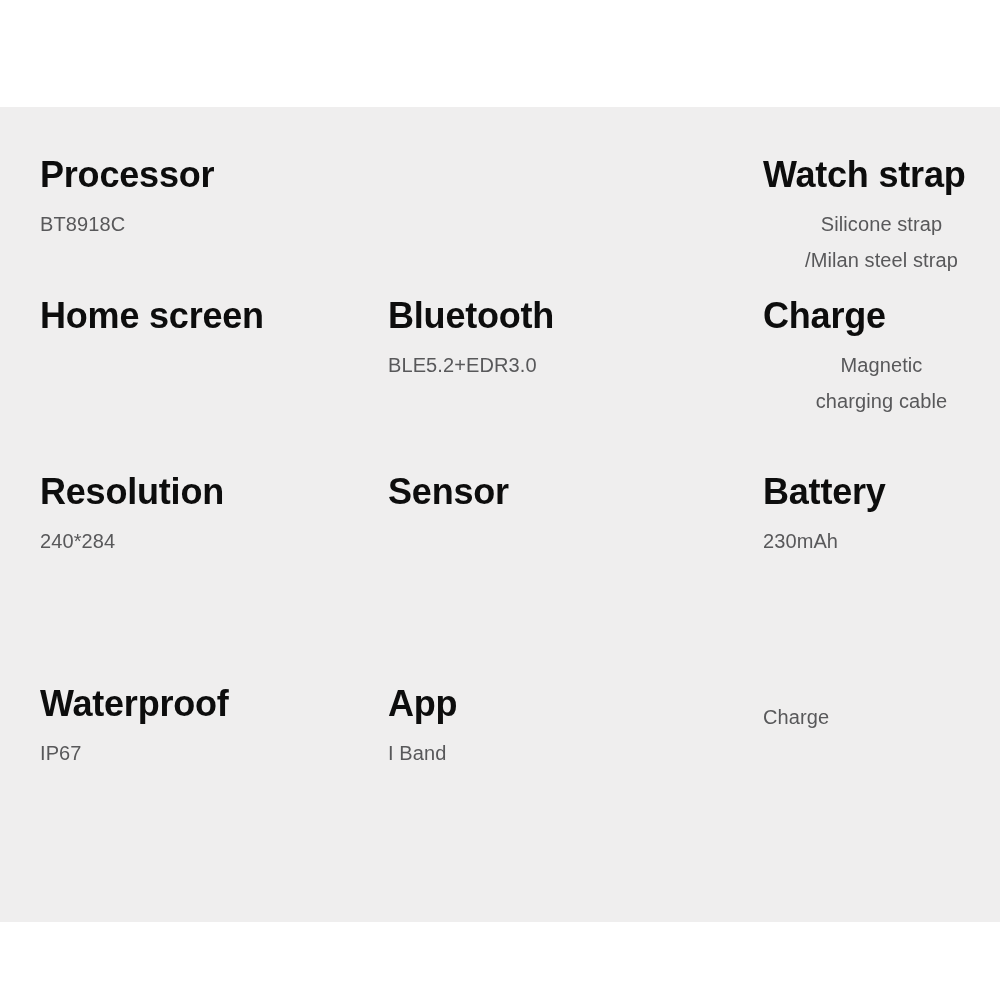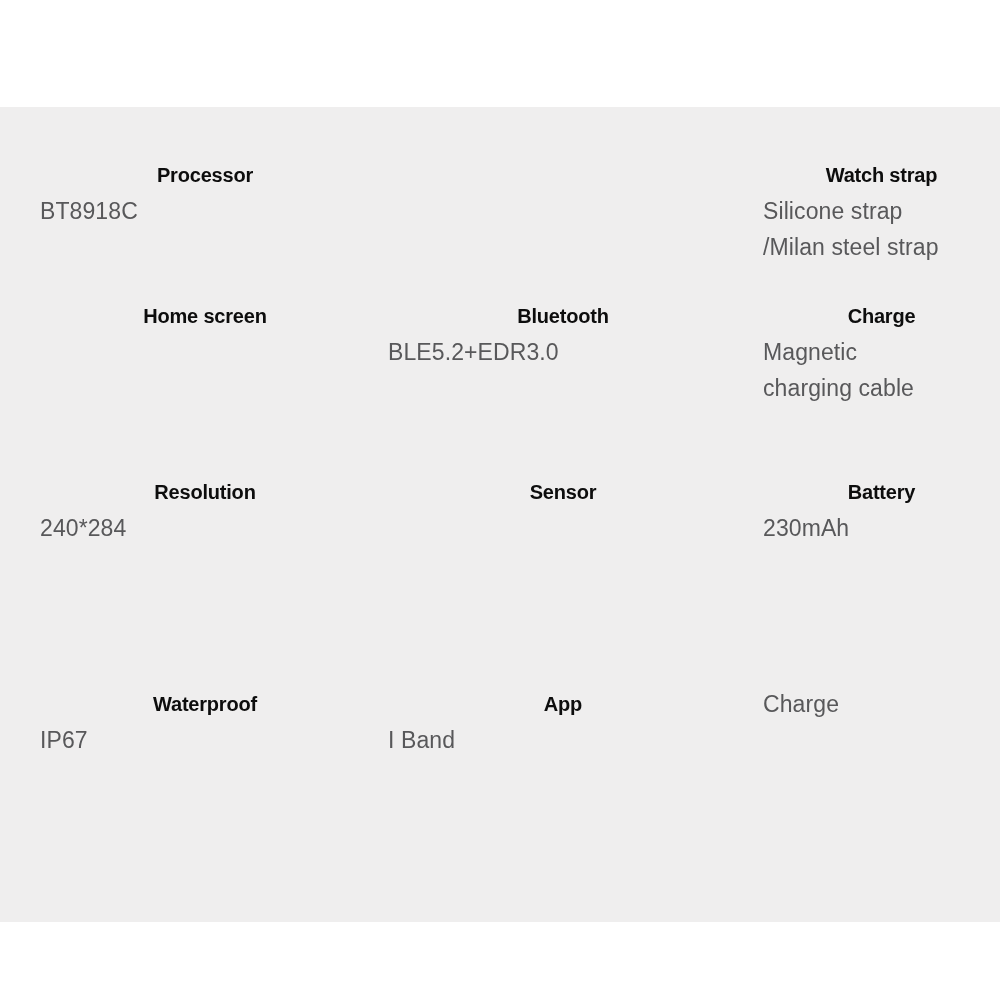--- a/index.html
+++ b/index.html
@@ -57,39 +57,39 @@
   .spec-cell {
     position: absolute;
     top: 0;
   }
 
   .spec-cell.col-0 { left: 40px;  width: 330px; }
   .spec-cell.col-1 { left: 388px; width: 350px; }
   .spec-cell.col-2 { left: 763px; width: 237px; }
 
   .spec-label {
-    font-size: 20px;
+    font-size: 36px;
     font-weight: 700;
     color: #0d0d0d;
     line-height: 36px;
     letter-spacing: -0.2px;
     white-space: nowrap;
-    text-align: center;
   }
 
   .spec-value {
-    font-size: 23px;
+    margin-top: 13px;
+    font-size: 20px;
     font-weight: 400;
     color: #58585a;
     line-height: 36px;
     letter-spacing: 0.1px;
   }
 
   
-  .spec-value.wrap { white-space: pre-line; }
+  .spec-value.wrap { white-space: pre-line; text-align: center; }
   .spec-value.nowrap { white-space: nowrap; }
 </style>
 </head>
 <body>
 
 <div class="page">
 
   <div class="spec-panel">
     <div class="spec-grid">
 

